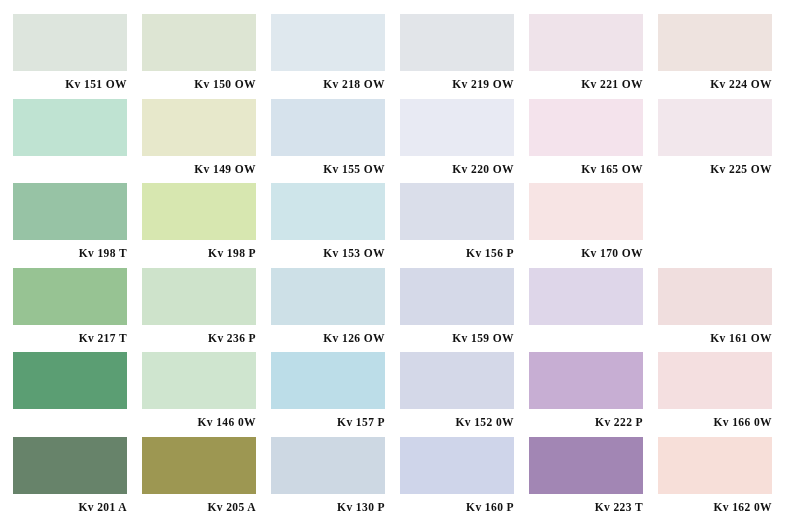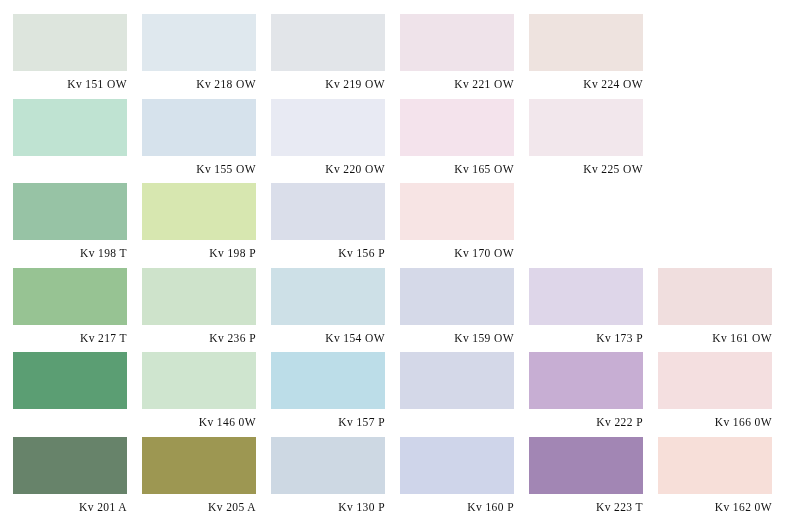--- a/index.html
+++ b/index.html
@@ -42,37 +42,41 @@
   .swatch-chip {
     height: 57px;
     width: 100%;
     display: block;
   }
   .swatch-label {
     height: 32px;
     line-height: 27px;
     text-align: right;
     font-size: 11.5px;
-    font-weight: normal;
+    font-weight: bold;
     letter-spacing: 0.4px;
     color: #111111;
     white-space: nowrap;
     overflow: hidden;
   }
 </style>
 </head>
 <body>
 
 <div id="swatch-chart">
     <div class="swatch-row">
       <div class="swatch-cell">
         <div class="swatch-chip" style="background: rgb(221, 229, 221);"></div>
         <div class="swatch-label">Kv 151 OW</div>
       </div>
       <div class="swatch-cell">
+        <div class="swatch-chip" style="background: rgb(221, 229, 211);"></div>
+        <div class="swatch-label">Kv 150 OW</div>
+      </div>
+      <div class="swatch-cell">
         <div class="swatch-chip" style="background: rgb(223, 232, 238);"></div>
         <div class="swatch-label">Kv 218 OW</div>
       </div>
       <div class="swatch-cell">
         <div class="swatch-chip" style="background: rgb(226, 229, 233);"></div>
         <div class="swatch-label">Kv 219 OW</div>
       </div>
       <div class="swatch-cell">
         <div class="swatch-chip" style="background: rgb(239, 227, 234);"></div>
         <div class="swatch-label">Kv 221 OW</div>
@@ -80,20 +84,24 @@
       <div class="swatch-cell">
         <div class="swatch-chip" style="background: rgb(238, 227, 223);"></div>
         <div class="swatch-label">Kv 224 OW</div>
       </div>
     </div>
     <div class="swatch-row">
       <div class="swatch-cell">
         <div class="swatch-chip" style="background: rgb(191, 227, 210);"></div>
       </div>
       <div class="swatch-cell">
+        <div class="swatch-chip" style="background: rgb(231, 232, 203);"></div>
+        <div class="swatch-label">Kv 149 OW</div>
+      </div>
+      <div class="swatch-cell">
         <div class="swatch-chip" style="background: rgb(214, 226, 236);"></div>
         <div class="swatch-label">Kv 155 OW</div>
       </div>
       <div class="swatch-cell">
         <div class="swatch-chip" style="background: rgb(232, 234, 243);"></div>
         <div class="swatch-label">Kv 220 OW</div>
       </div>
       <div class="swatch-cell">
         <div class="swatch-chip" style="background: rgb(244, 227, 236);"></div>
         <div class="swatch-label">Kv 165 OW</div>
@@ -106,68 +114,72 @@
     <div class="swatch-row">
       <div class="swatch-cell">
         <div class="swatch-chip" style="background: rgb(151, 195, 165);"></div>
         <div class="swatch-label">Kv 198 T</div>
       </div>
       <div class="swatch-cell">
         <div class="swatch-chip" style="background: rgb(215, 231, 176);"></div>
         <div class="swatch-label">Kv 198 P</div>
       </div>
       <div class="swatch-cell">
+        <div class="swatch-chip" style="background: rgb(206, 229, 234);"></div>
+        <div class="swatch-label">Kv 153 OW</div>
+      </div>
+      <div class="swatch-cell">
         <div class="swatch-chip" style="background: rgb(218, 222, 234);"></div>
         <div class="swatch-label">Kv 156 P</div>
       </div>
       <div class="swatch-cell">
         <div class="swatch-chip" style="background: rgb(247, 228, 228);"></div>
         <div class="swatch-label">Kv 170 OW</div>
       </div>
     </div>
     <div class="swatch-row">
       <div class="swatch-cell">
         <div class="swatch-chip" style="background: rgb(151, 195, 147);"></div>
         <div class="swatch-label">Kv 217 T</div>
       </div>
       <div class="swatch-cell">
         <div class="swatch-chip" style="background: rgb(206, 227, 203);"></div>
         <div class="swatch-label">Kv 236 P</div>
       </div>
       <div class="swatch-cell">
         <div class="swatch-chip" style="background: rgb(205, 224, 231);"></div>
-        <div class="swatch-label">Kv 154 OW</div>
+        <div class="swatch-label">Kv 126 OW</div>
       </div>
       <div class="swatch-cell">
         <div class="swatch-chip" style="background: rgb(213, 217, 232);"></div>
         <div class="swatch-label">Kv 159 OW</div>
       </div>
       <div class="swatch-cell">
         <div class="swatch-chip" style="background: rgb(222, 214, 233);"></div>
-        <div class="swatch-label">Kv 173 P</div>
       </div>
       <div class="swatch-cell">
         <div class="swatch-chip" style="background: rgb(240, 222, 222);"></div>
         <div class="swatch-label">Kv 161 OW</div>
       </div>
     </div>
     <div class="swatch-row">
       <div class="swatch-cell">
         <div class="swatch-chip" style="background: rgb(91, 158, 115);"></div>
       </div>
       <div class="swatch-cell">
         <div class="swatch-chip" style="background: rgb(207, 229, 207);"></div>
         <div class="swatch-label">Kv 146 0W</div>
       </div>
       <div class="swatch-cell">
         <div class="swatch-chip" style="background: rgb(188, 221, 232);"></div>
         <div class="swatch-label">Kv 157 P</div>
       </div>
       <div class="swatch-cell">
         <div class="swatch-chip" style="background: rgb(212, 216, 232);"></div>
+        <div class="swatch-label">Kv 152 0W</div>
       </div>
       <div class="swatch-cell">
         <div class="swatch-chip" style="background: rgb(199, 174, 211);"></div>
         <div class="swatch-label">Kv 222 P</div>
       </div>
       <div class="swatch-cell">
         <div class="swatch-chip" style="background: rgb(244, 223, 224);"></div>
         <div class="swatch-label">Kv 166 0W</div>
       </div>
     </div>

